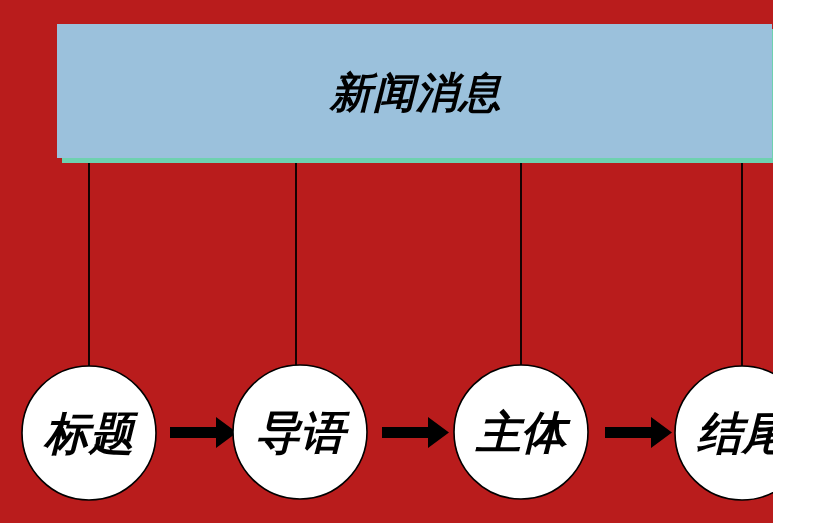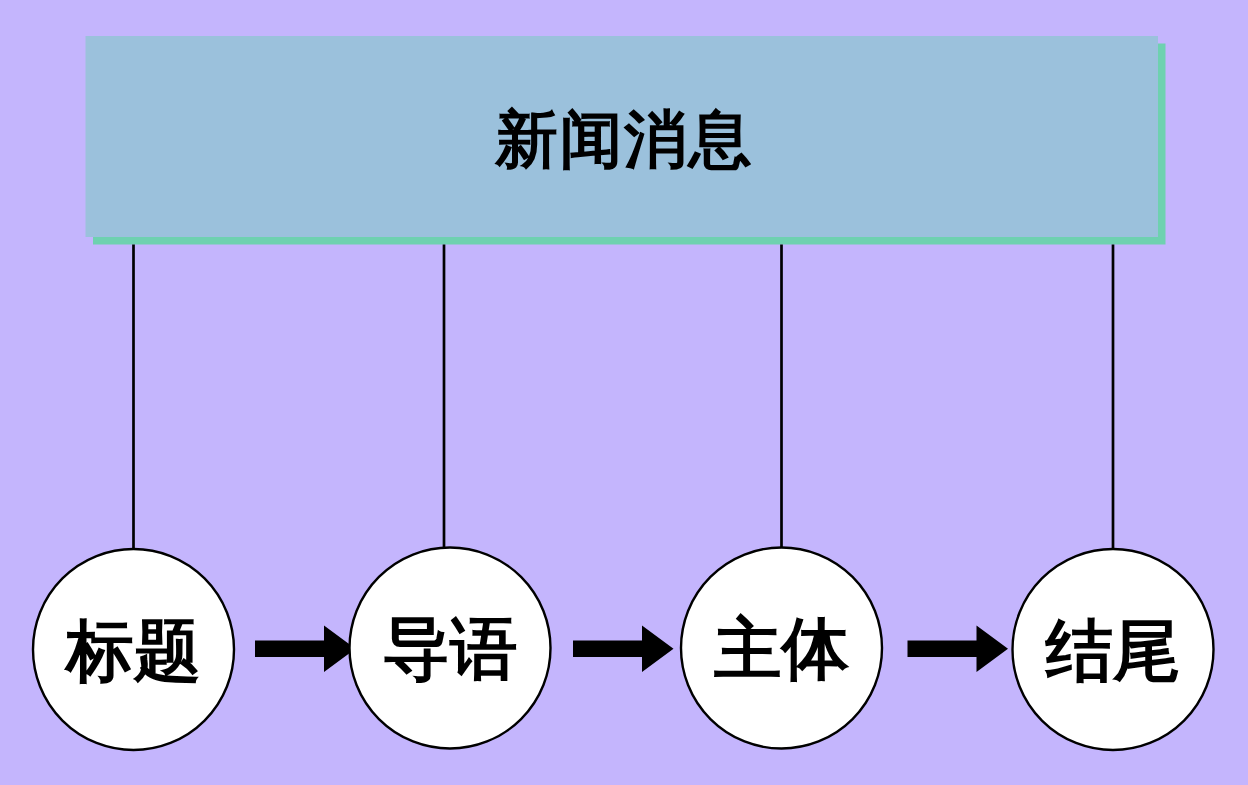--- a/index.html
+++ b/index.html
@@ -6,24 +6,25 @@
   html, body {
     margin: 0;
     padding: 0;
     background: #ffffff;
   }
   body {
     font-family: "DejaVu Sans", "Liberation Sans", sans-serif;
   }
   #canvas {
     position: relative;
-    width: 832px;
+    width: 773px;
     height: 523px;
-    background: #c4b5fd;
+    background: #b91c1c;
     overflow: hidden;
+    font-style: italic;
   }
   #diagram-svg {
     position: absolute;
     left: 0;
     top: 0;
     width: 832px;
     height: 523px;
     display: block;
   }
   .box-title-text {

